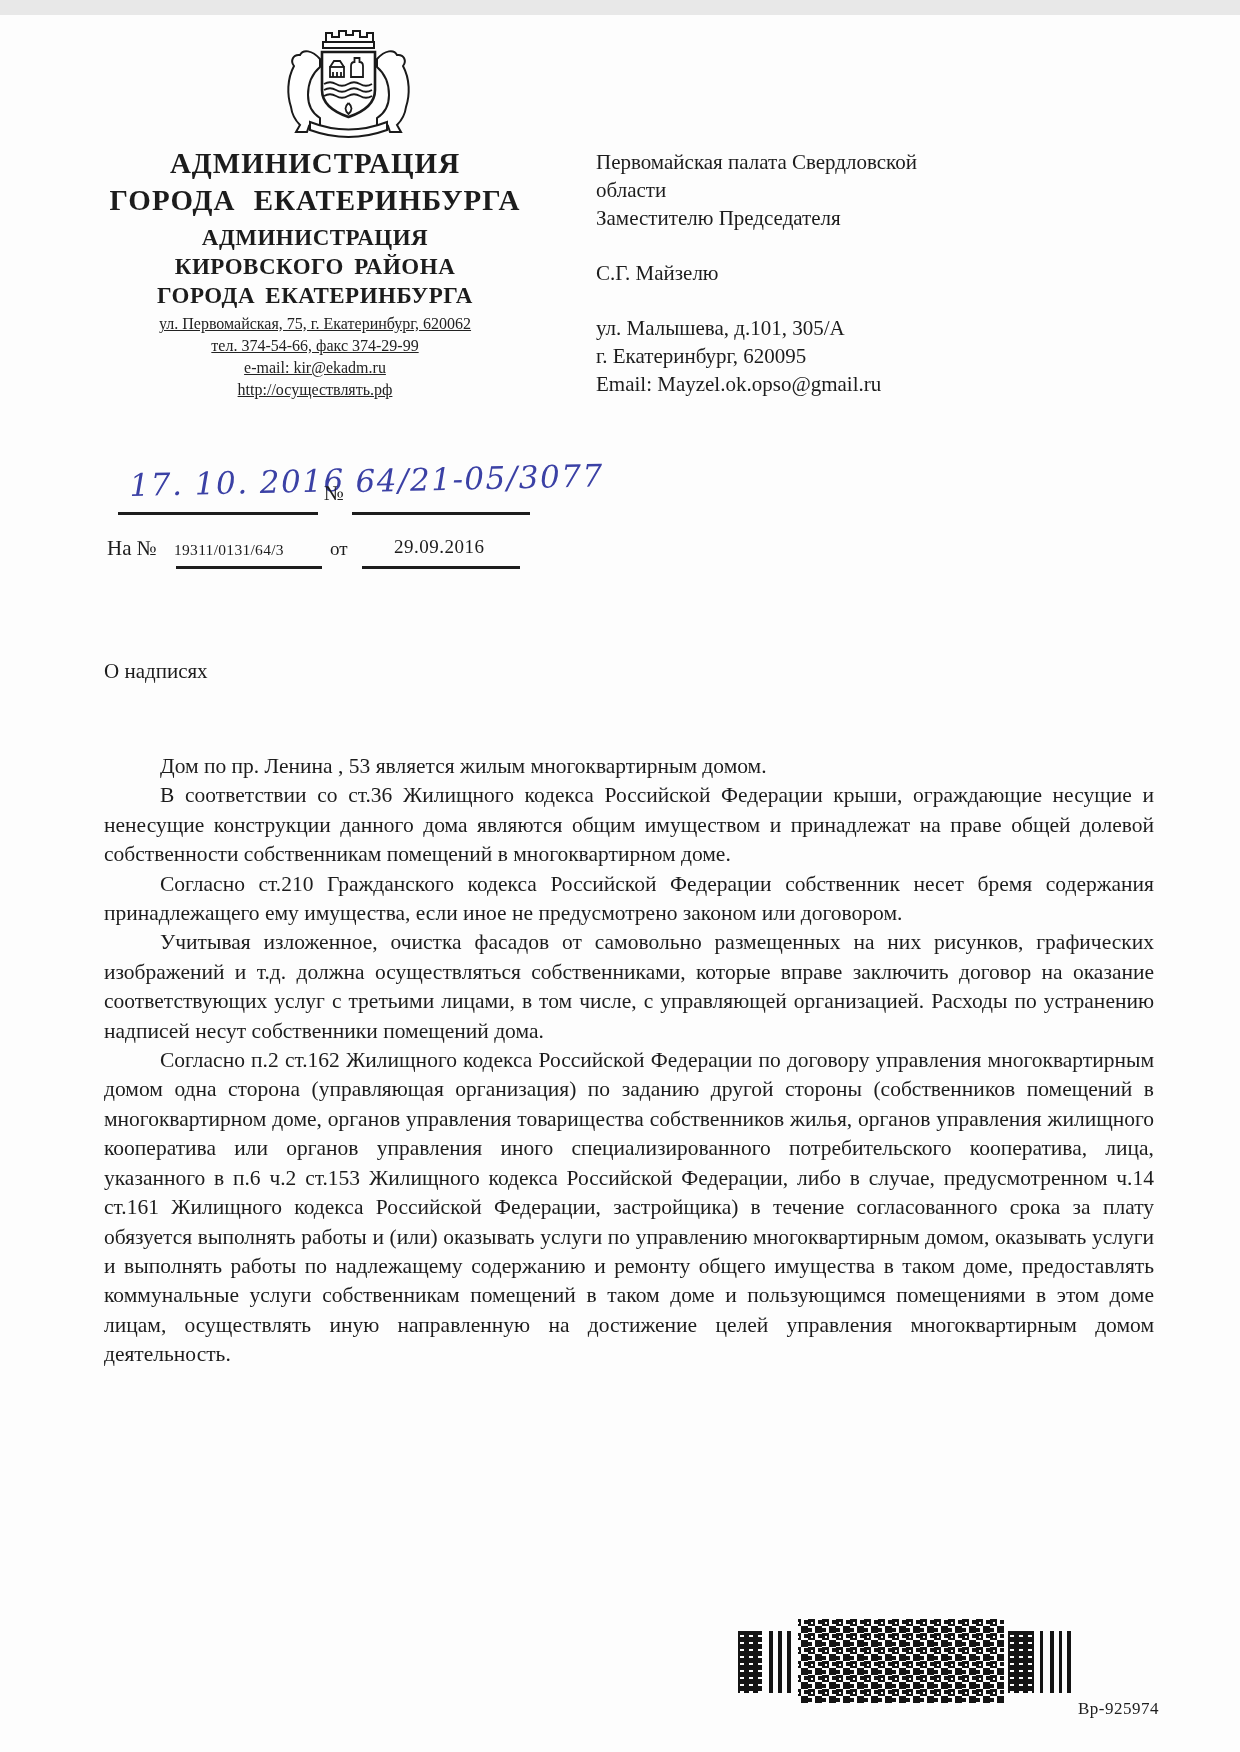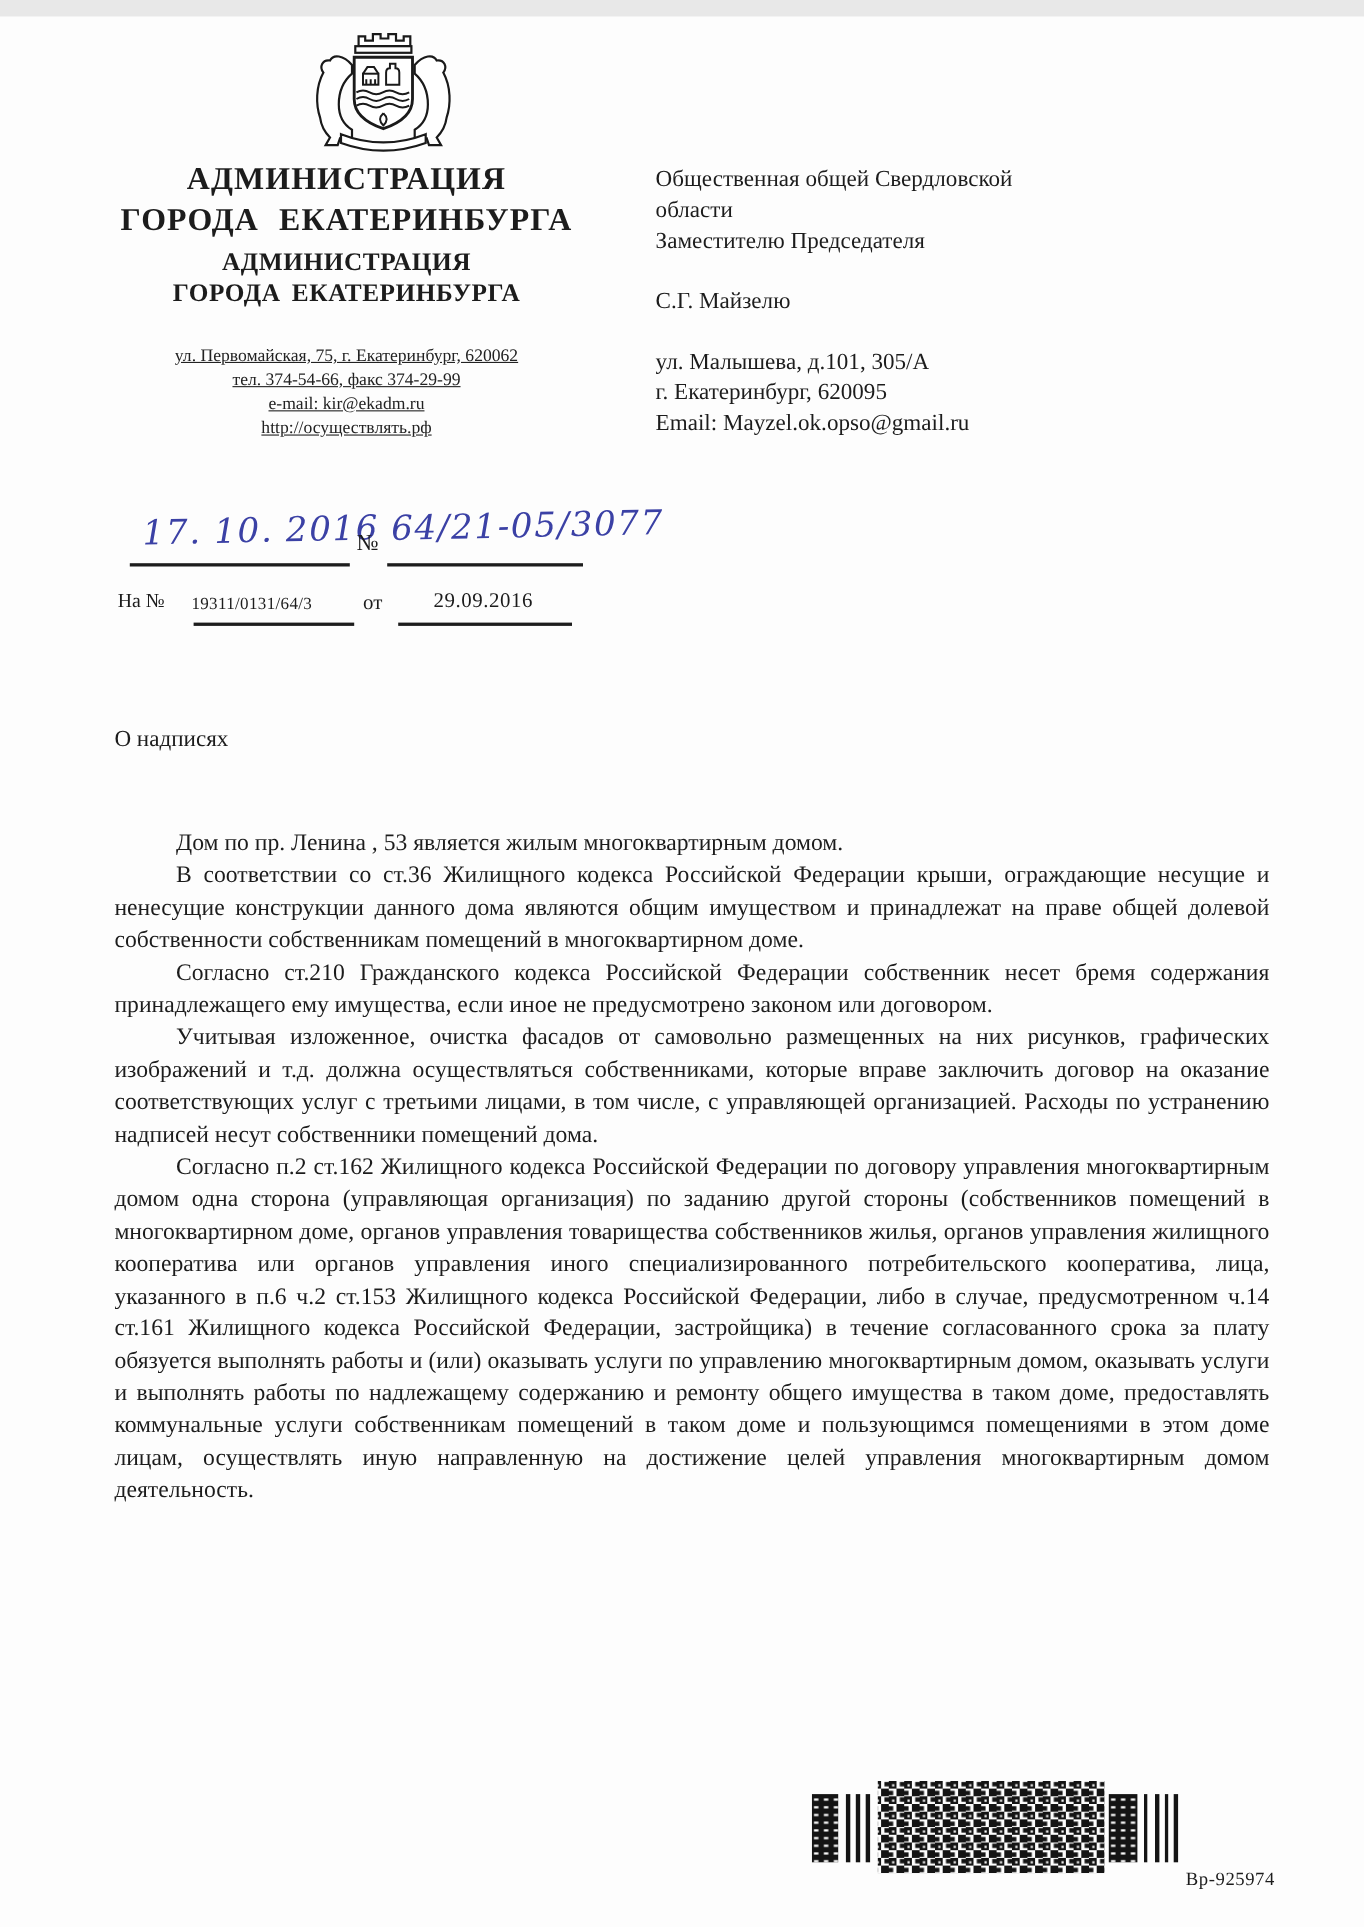--- a/index.html
+++ b/index.html
@@ -34,21 +34,21 @@
     letter-spacing:1.5px;transform:rotate(-1.3deg);transform-origin:left bottom;
   }
   .hw-date{position:absolute;left:130px;top:452px;font-size:31px;}
   .hw-num{position:absolute;left:356px;top:448px;font-size:31px;}
   .num-sign{position:absolute;left:324px;top:466px;font-size:21px;}
   .rule{position:absolute;border-top:3px solid #1d1d1d;height:0;}
   .rule-1{left:118px;top:497px;width:200px;}
   .rule-2{left:352px;top:497px;width:178px;}
   .rule-3{left:176px;top:551px;width:146px;}
   .rule-4{left:362px;top:551px;width:158px;}
-  .na-label{position:absolute;left:107px;top:521px;font-size:18px;}
+  .na-label{position:absolute;left:107px;top:521px;font-size:21px;}
   .na-num{position:absolute;left:174px;top:526px;font-size:15.5px;letter-spacing:.3px;}
   .ot-label{position:absolute;left:330px;top:523px;font-size:19px;}
   .ot-date{position:absolute;left:394px;top:521px;font-size:19px;letter-spacing:.5px;}
   
   .subject{position:absolute;left:104px;top:644px;font-size:21px;}
   .body-text{
     position:absolute;left:104px;top:737px;width:1050px;
     font-size:21.5px;line-height:29.4px;text-align:justify;
   }
   .body-text p{margin:0;text-indent:56px;}
@@ -93,32 +93,33 @@
     </svg>
   </div>
 
   <div class="org-city">
     <div>АДМИНИСТРАЦИЯ</div>
     <div>ГОРОДА ЕКАТЕРИНБУРГА</div>
   </div>
 
   <div class="org-district">
     <div>АДМИНИСТРАЦИЯ</div>
+    <div>КИРОВСКОГО РАЙОНА</div>
     <div>ГОРОДА ЕКАТЕРИНБУРГА</div>
   </div>
 
   <div class="contacts">
     <div>ул. Первомайская, 75, г. Екатеринбург, 620062</div>
     <div>тел. 374-54-66, факс 374-29-99</div>
     <div>e-mail: kir@ekadm.ru</div>
     <div>http://осуществлять.рф</div>
   </div>
 
   <div class="recipient">
-    <div>Общественная общей Свердловской</div>
+    <div>Первомайская палата Свердловской</div>
     <div>области</div>
     <div>Заместителю Председателя</div>
     <div class="gap"></div>
     <div>С.Г. Майзелю</div>
     <div class="gap"></div>
     <div>ул. Малышева, д.101, 305/А</div>
     <div>г. Екатеринбург, 620095</div>
     <div>Email: Mayzel.ok.opso@gmail.ru</div>
   </div>
 

